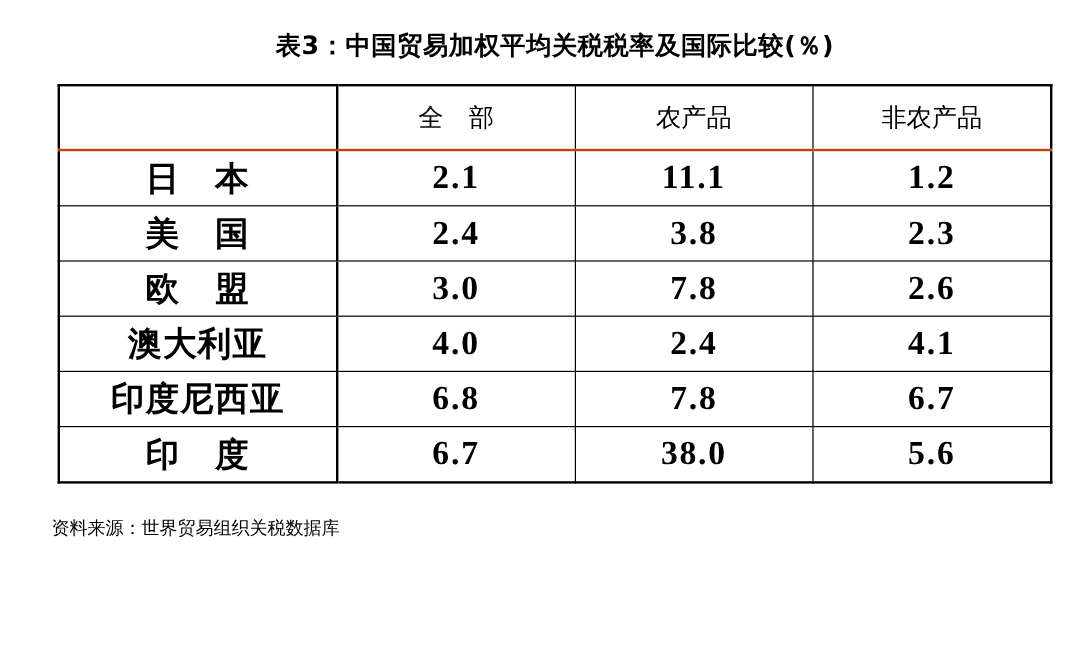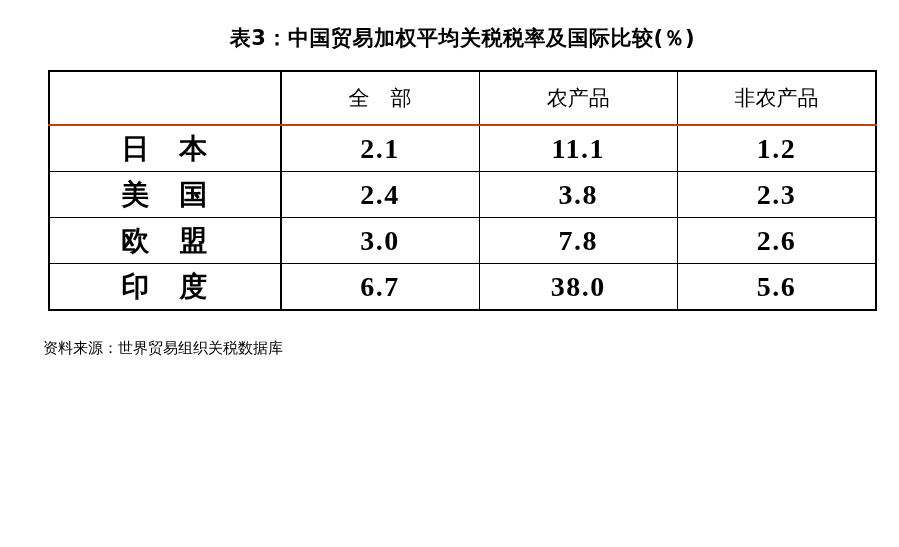--- a/index.html
+++ b/index.html
@@ -118,20 +118,32 @@
           <td class="numcell">3.8</td>
           <td class="numcell">2.3</td>
         </tr>
         <tr>
           <td class="rowhead firstcol">欧　盟</td>
           <td class="numcell">3.0</td>
           <td class="numcell">7.8</td>
           <td class="numcell">2.6</td>
         </tr>
         <tr>
+          <td class="rowhead firstcol">澳大利亚</td>
+          <td class="numcell">4.0</td>
+          <td class="numcell">2.4</td>
+          <td class="numcell">4.1</td>
+        </tr>
+        <tr>
+          <td class="rowhead firstcol">印度尼西亚</td>
+          <td class="numcell">6.8</td>
+          <td class="numcell">7.8</td>
+          <td class="numcell">6.7</td>
+        </tr>
+        <tr>
           <td class="rowhead firstcol">印　度</td>
           <td class="numcell">6.7</td>
           <td class="numcell">38.0</td>
           <td class="numcell">5.6</td>
         </tr>
       </tbody>
     </table>
   </div>
 
   <div class="source">资料来源：世界贸易组织关税数据库</div>

